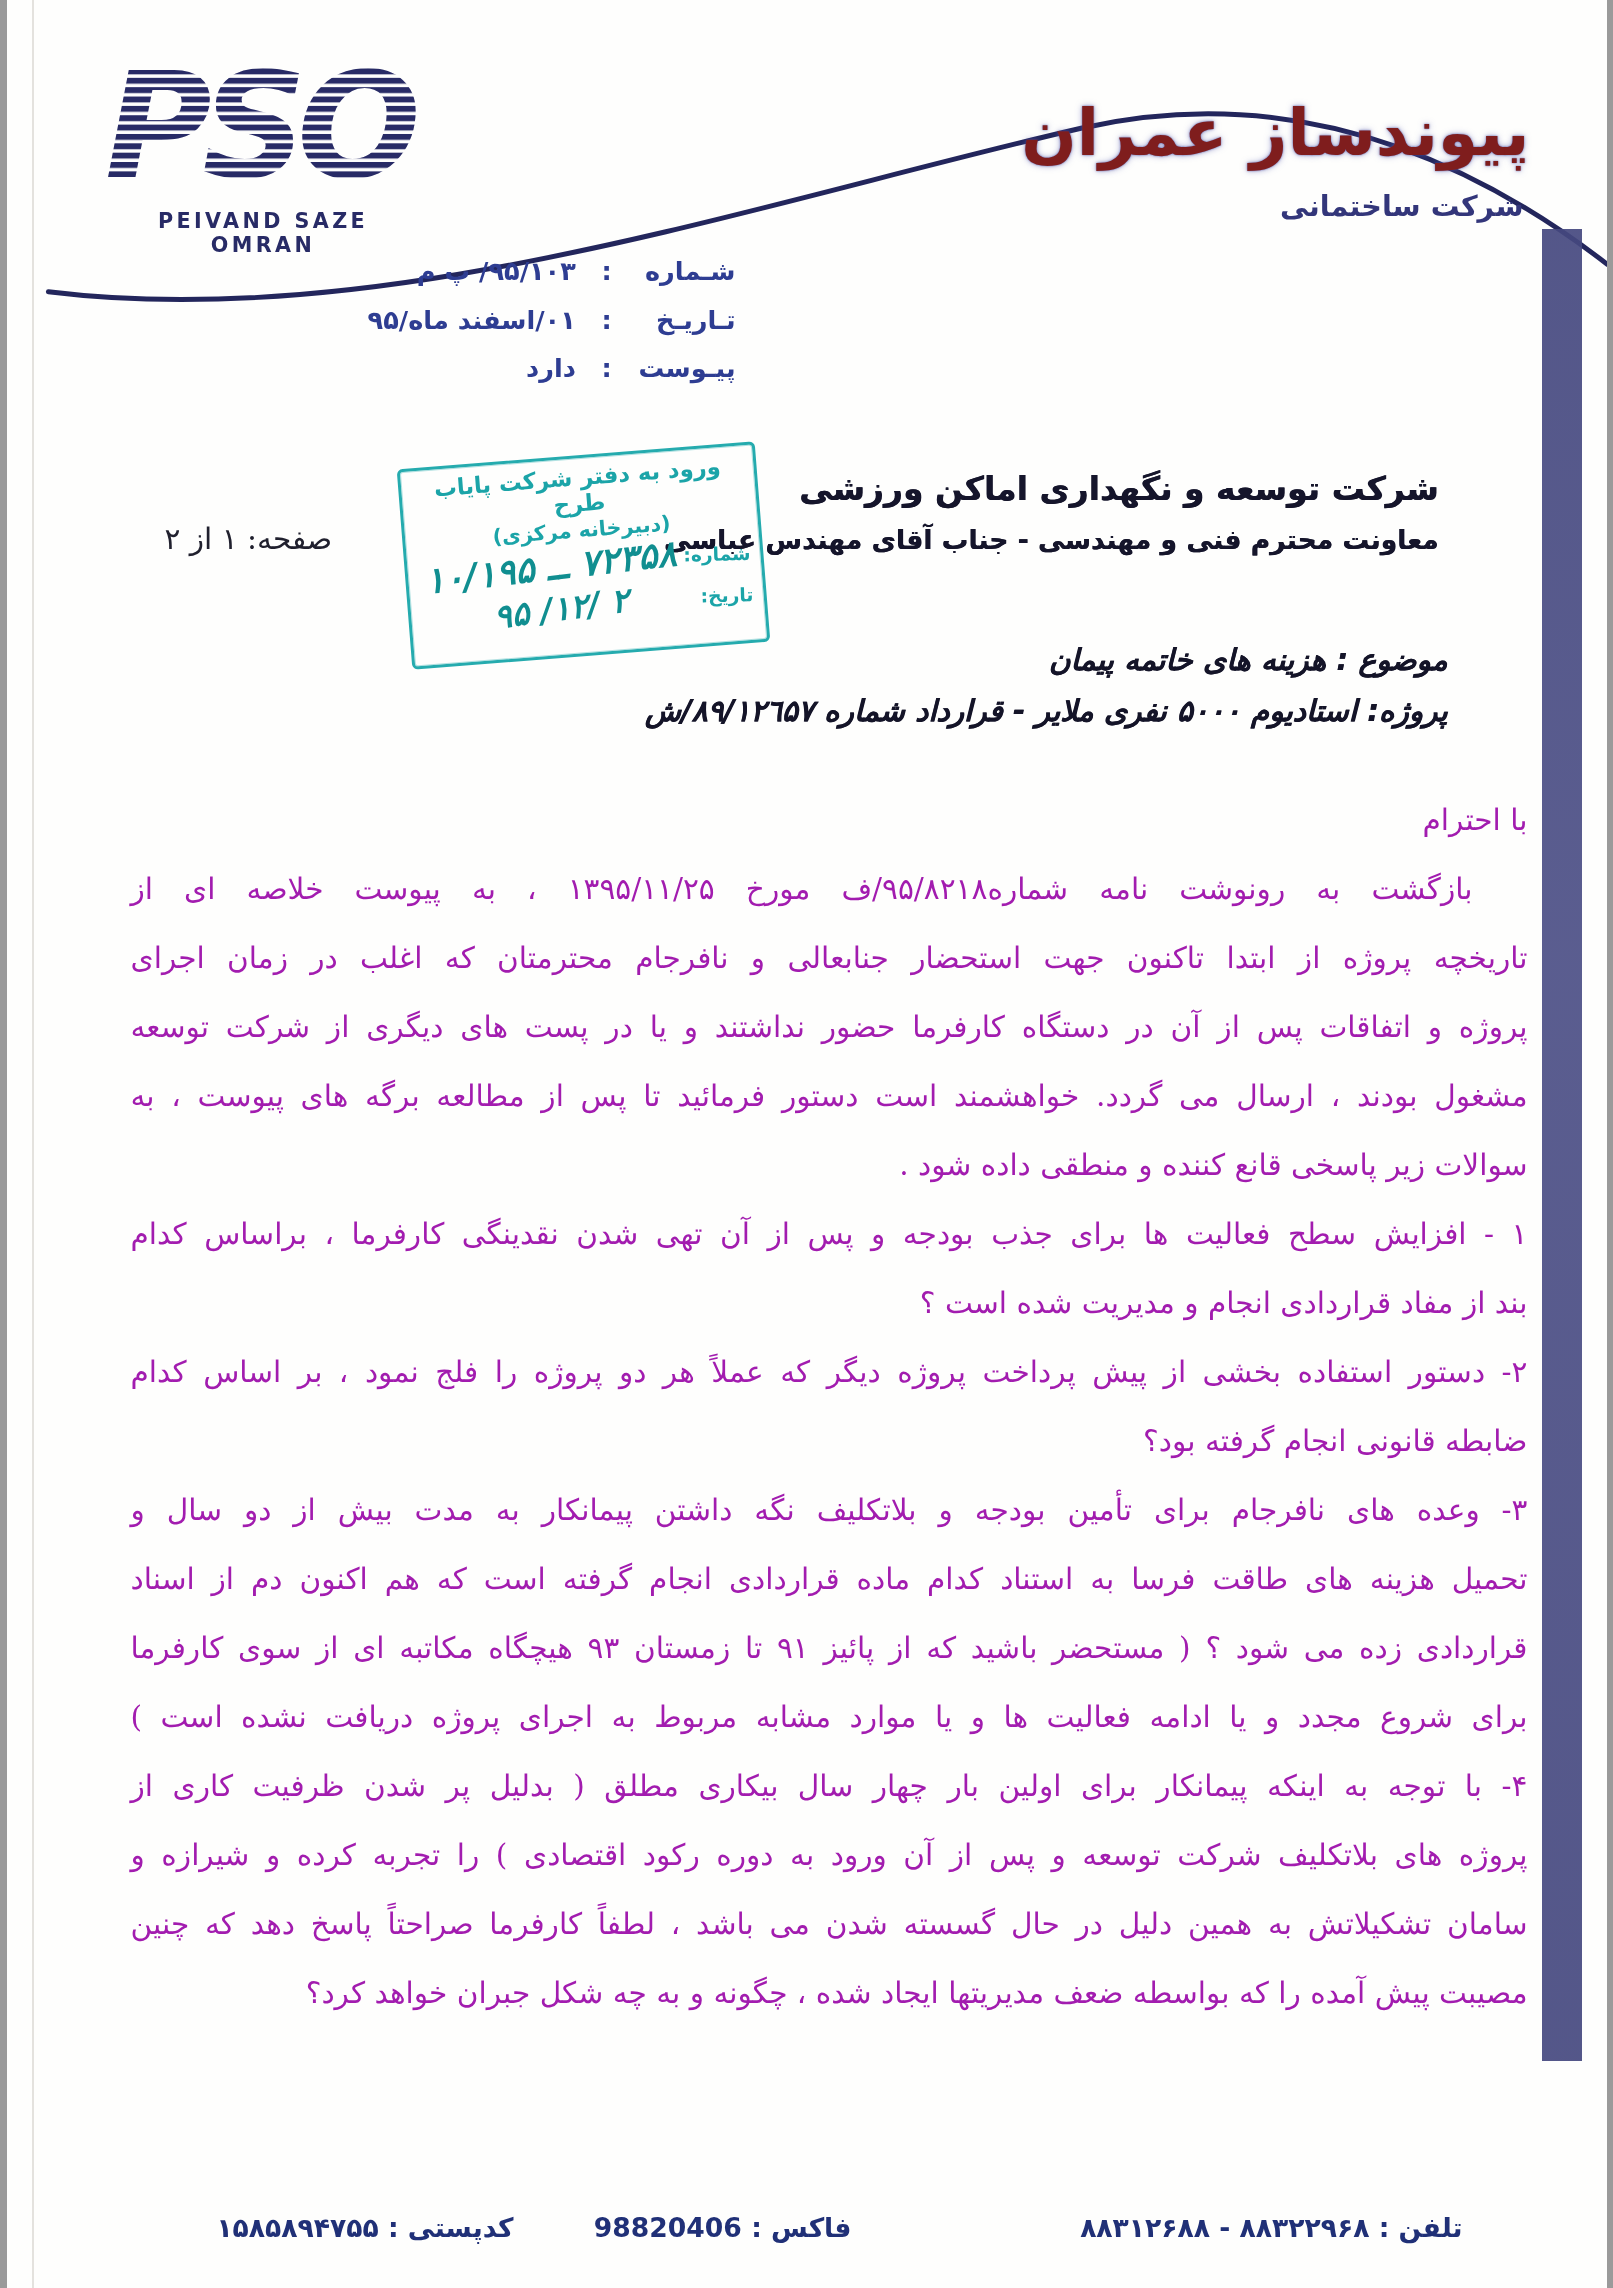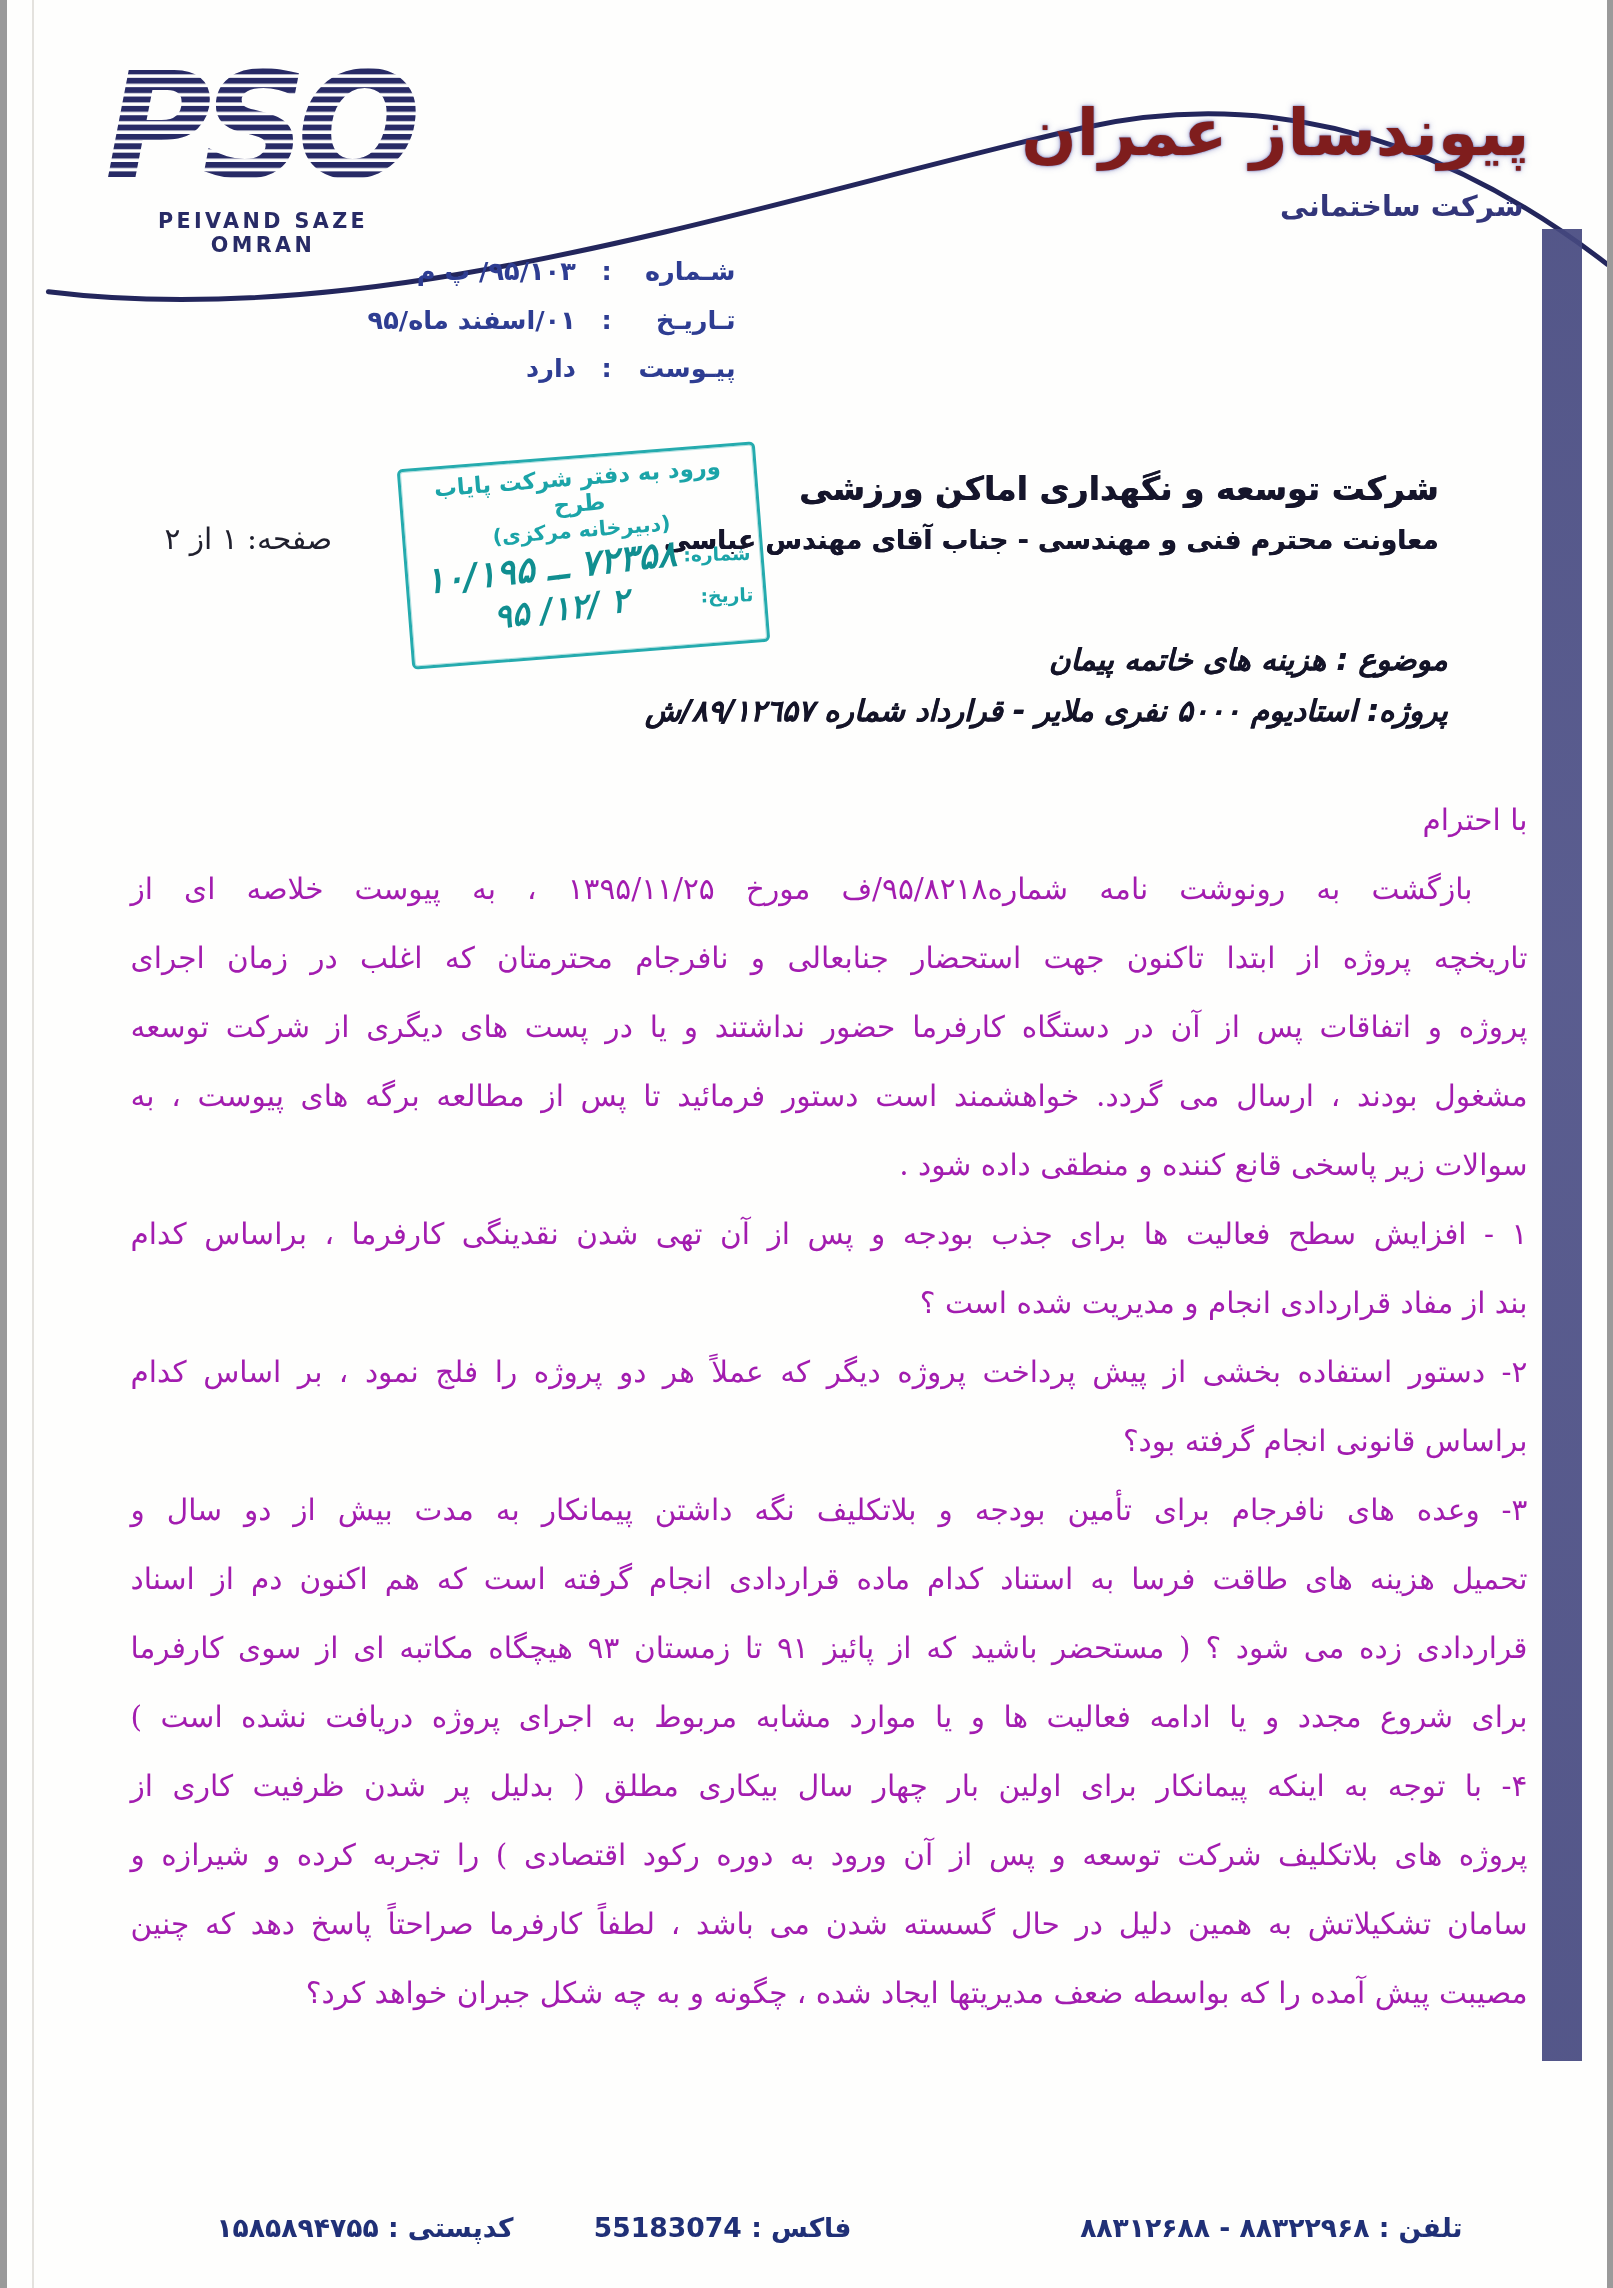--- a/index.html
+++ b/index.html
@@ -166,29 +166,29 @@
   <div class="body-text">
       <div class="bline">با احترام</div>
       <div class="bline just ind">بازگشت به رونوشت نامه شماره۹۵/۸۲۱۸/ف مورخ ۱۳۹۵/۱۱/۲۵ ، به پیوست خلاصه ای از</div>
       <div class="bline just">تاریخچه پروژه از ابتدا تاکنون جهت استحضار جنابعالی و نافرجام محترمتان که اغلب در زمان اجرای</div>
       <div class="bline just">پروژه و اتفاقات پس از آن در دستگاه کارفرما حضور نداشتند و یا در پست های دیگری از شرکت توسعه</div>
       <div class="bline just">مشغول بودند ، ارسال می گردد.  خواهشمند است دستور فرمائید تا پس از مطالعه برگه های پیوست ، به</div>
       <div class="bline">سوالات زیر پاسخی قانع کننده و منطقی داده شود .</div>
       <div class="bline just">۱ - افزایش سطح فعالیت ها برای جذب بودجه و پس از آن تهی شدن نقدینگی کارفرما ، براساس کدام</div>
       <div class="bline">بند از مفاد قراردادی انجام و مدیریت شده است ؟</div>
       <div class="bline just">۲- دستور استفاده بخشی از پیش پرداخت پروژه دیگر که عملاً هر دو پروژه را فلج نمود ، بر اساس کدام</div>
-      <div class="bline">براساس قانونی انجام گرفته بود؟</div>
+      <div class="bline">ضابطه قانونی انجام گرفته بود؟</div>
       <div class="bline just">۳- وعده های نافرجام برای تأمین بودجه و بلاتکلیف نگه داشتن پیمانکار به مدت بیش از دو سال و</div>
       <div class="bline just">تحمیل هزینه های طاقت فرسا به استناد کدام ماده قراردادی انجام گرفته است که هم اکنون دم از اسناد</div>
       <div class="bline just">قراردادی زده می شود ؟ ( مستحضر باشید که از پائیز ۹۱ تا زمستان ۹۳ هیچگاه مکاتبه ای از سوی کارفرما</div>
       <div class="bline just">برای شروع مجدد و یا ادامه فعالیت ها و یا موارد مشابه مربوط به اجرای پروژه دریافت  نشده است )</div>
       <div class="bline just">۴- با توجه به اینکه پیمانکار برای اولین بار چهار سال بیکاری مطلق ( بدلیل پر شدن ظرفیت کاری از</div>
       <div class="bline just">پروژه های بلاتکلیف شرکت توسعه و پس از آن ورود به دوره رکود اقتصادی ) را تجربه کرده و شیرازه و</div>
       <div class="bline just">سامان تشکیلاتش به همین دلیل در حال گسسته شدن می باشد ، لطفاً کارفرما صراحتاً پاسخ دهد که چنین</div>
       <div class="bline">مصیبت پیش آمده را که بواسطه ضعف مدیریتها ایجاد شده ، چگونه و به چه شکل جبران خواهد کرد؟</div>
     </div>
 
   <div class="footer-item footer-phone">تلفن : ۸۸۳۲۲۹۶۸ - ۸۸۳۱۲۶۸۸</div>
-  <div class="footer-item footer-fax">فاکس : 55183074</div>
+  <div class="footer-item footer-fax">فاکس : 98820406</div>
   <div class="footer-item footer-postal">کدپستی : ۱۵۸۵۸۹۴۷۵۵</div>
 
 </div>
 
 
 </body></html>

